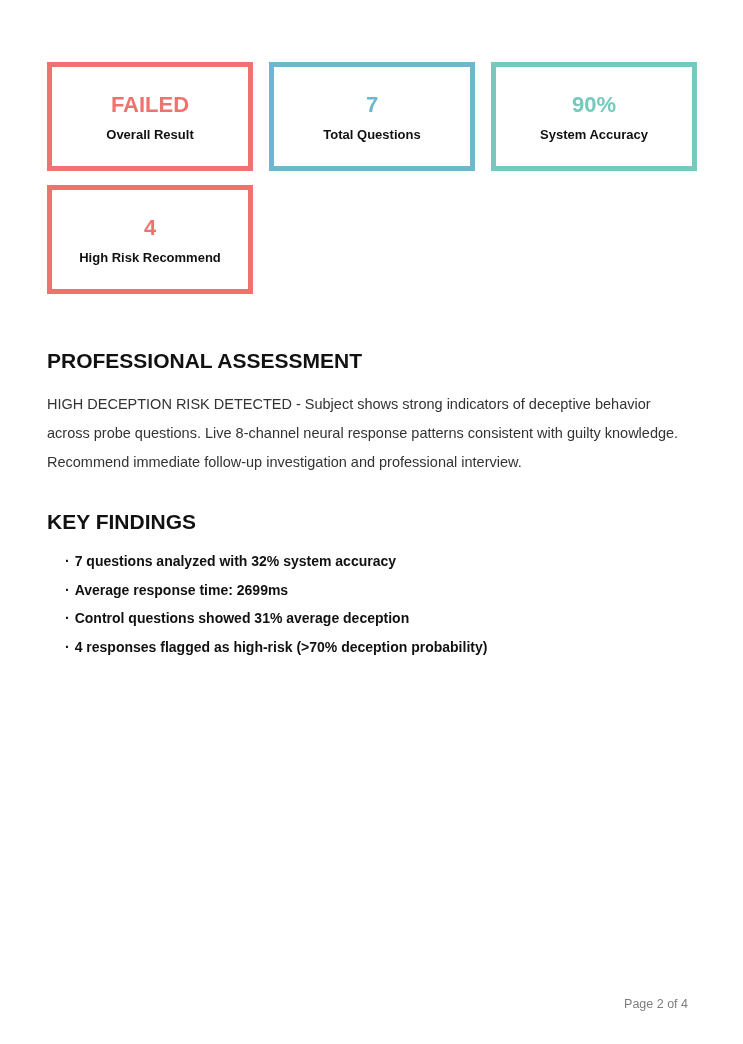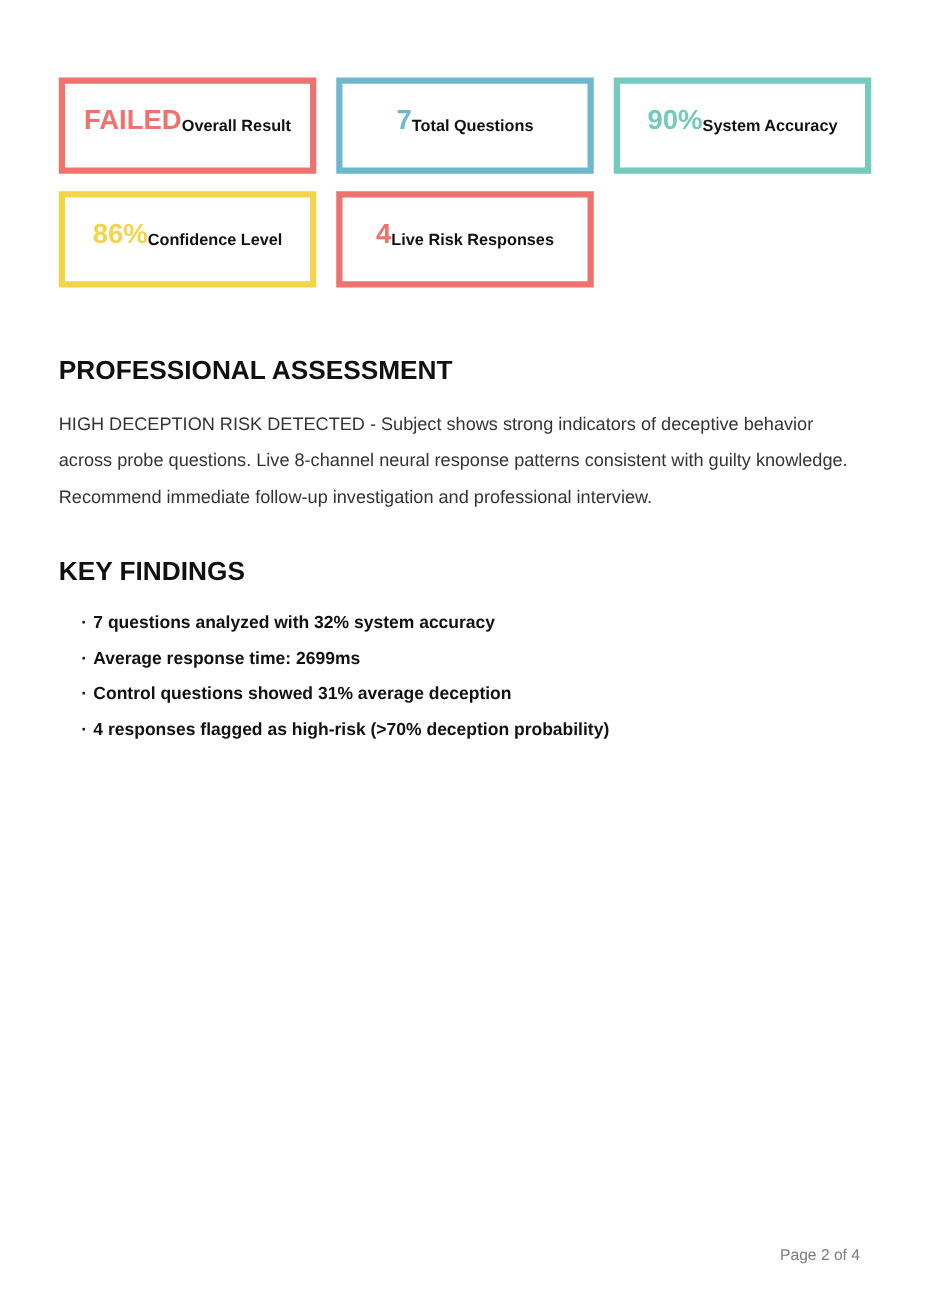--- a/index.html
+++ b/index.html
@@ -23,25 +23,25 @@
     margin-left: 3px;
   }
   .cards-grid {
     margin-top: 43px;
     display: grid;
     grid-template-columns: repeat(3, 1fr);
     gap: 14px 16px;
     width: 650px;
   }
   .stat-card {
-    height: 77px;
+    height: 109px;
     border: 5px solid var(--accent, #cccccc);
     background: #ffffff;
     display: flex;
-    flex-direction: row;
+    flex-direction: column;
     align-items: center;
     justify-content: center;
     text-align: center;
   }
   .stat-value {
     font-size: 22px;
     font-weight: bold;
     color: var(--accent, #333333);
     margin-bottom: 9px;
   }
@@ -97,27 +97,23 @@
       <div class="stat-label">Overall Result</div>
     </div>
     <div class="stat-card" style="--accent: #6EB8CF;">
       <div class="stat-value">7</div>
       <div class="stat-label">Total Questions</div>
     </div>
     <div class="stat-card" style="--accent: #74CABC;">
       <div class="stat-value">90%</div>
       <div class="stat-label">System Accuracy</div>
     </div>
-    <div class="stat-card" style="--accent: #F4D54A;">
-      <div class="stat-value">86%</div>
-      <div class="stat-label">Confidence Level</div>
-    </div>
     <div class="stat-card" style="--accent: #EE736E;">
       <div class="stat-value">4</div>
-      <div class="stat-label">Live Risk Responses</div>
+      <div class="stat-label">High Risk Recommend</div>
     </div>
   </div>
 
   <h2 class="section-heading assessment-heading">PROFESSIONAL ASSESSMENT</h2>
   <p class="assessment-body">HIGH DECEPTION RISK DETECTED - Subject shows strong indicators of deceptive behavior across probe questions. Live 8-channel neural response patterns consistent with guilty knowledge. Recommend immediate follow-up investigation and professional interview.</p>
 
   <h2 class="section-heading findings-heading">KEY FINDINGS</h2>
   <ul class="findings-list">
     <li class="finding-item"><span class="bullet-dot">·</span><span>7 questions analyzed with 32% system accuracy</span></li>
     <li class="finding-item"><span class="bullet-dot">·</span><span>Average response time: 2699ms</span></li>

